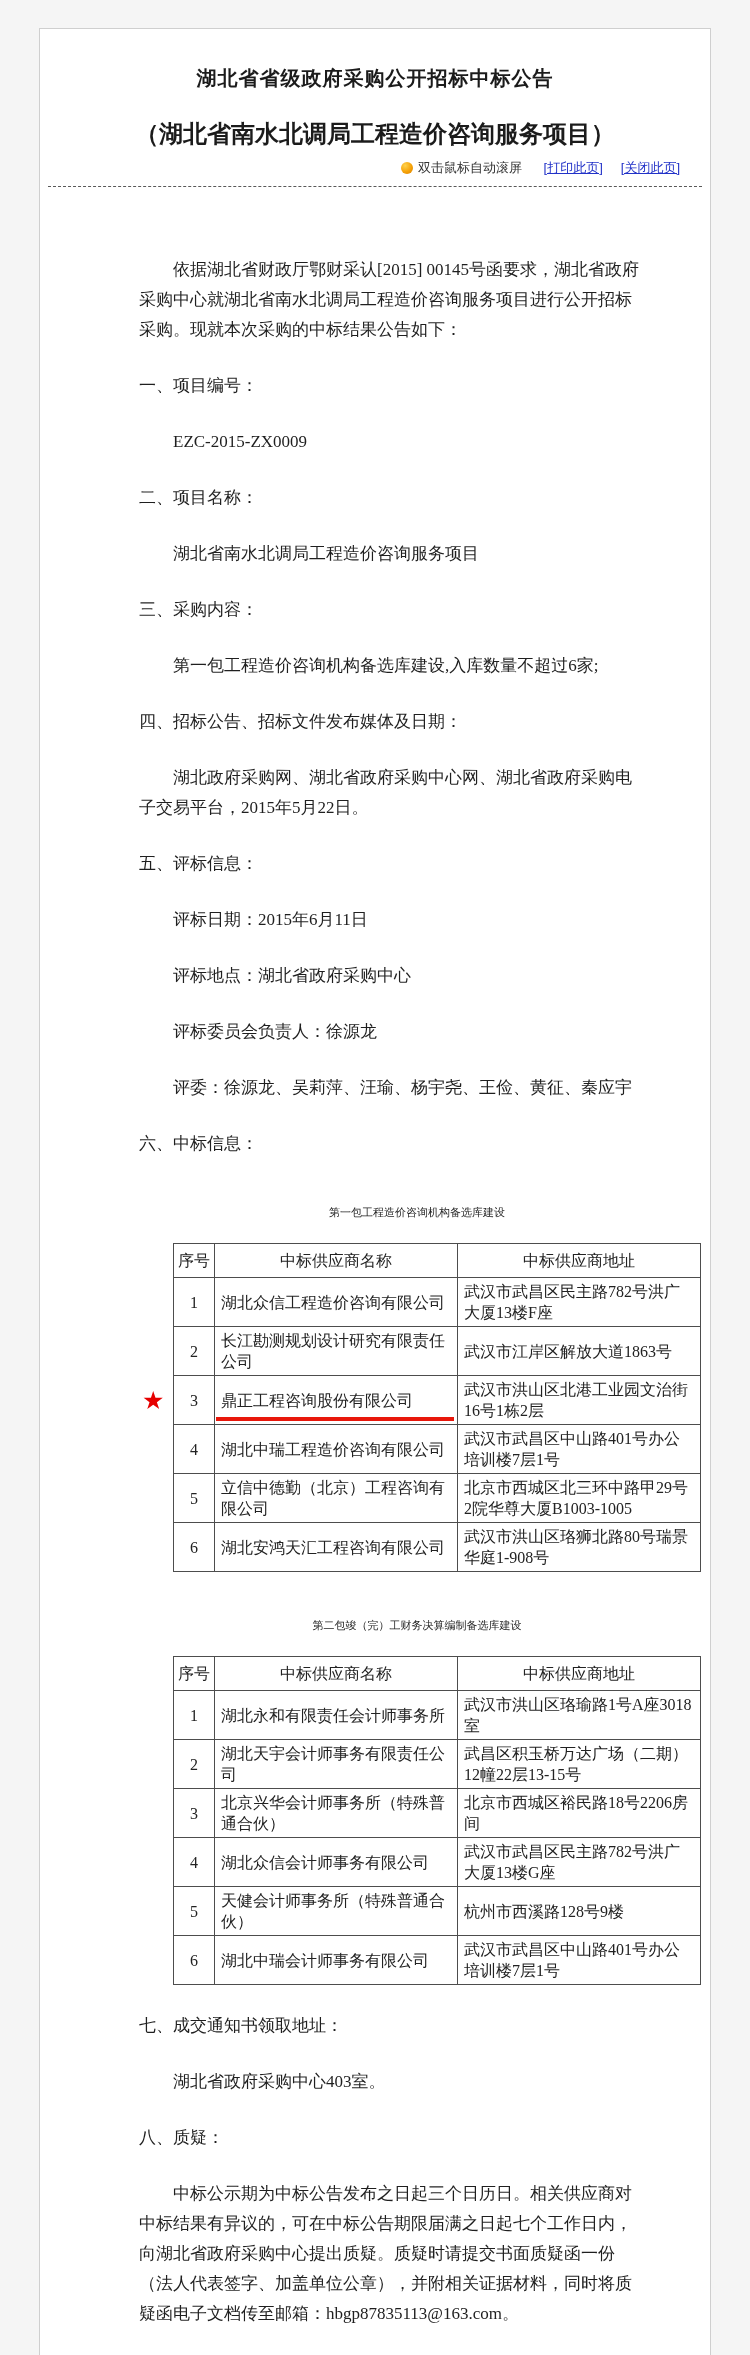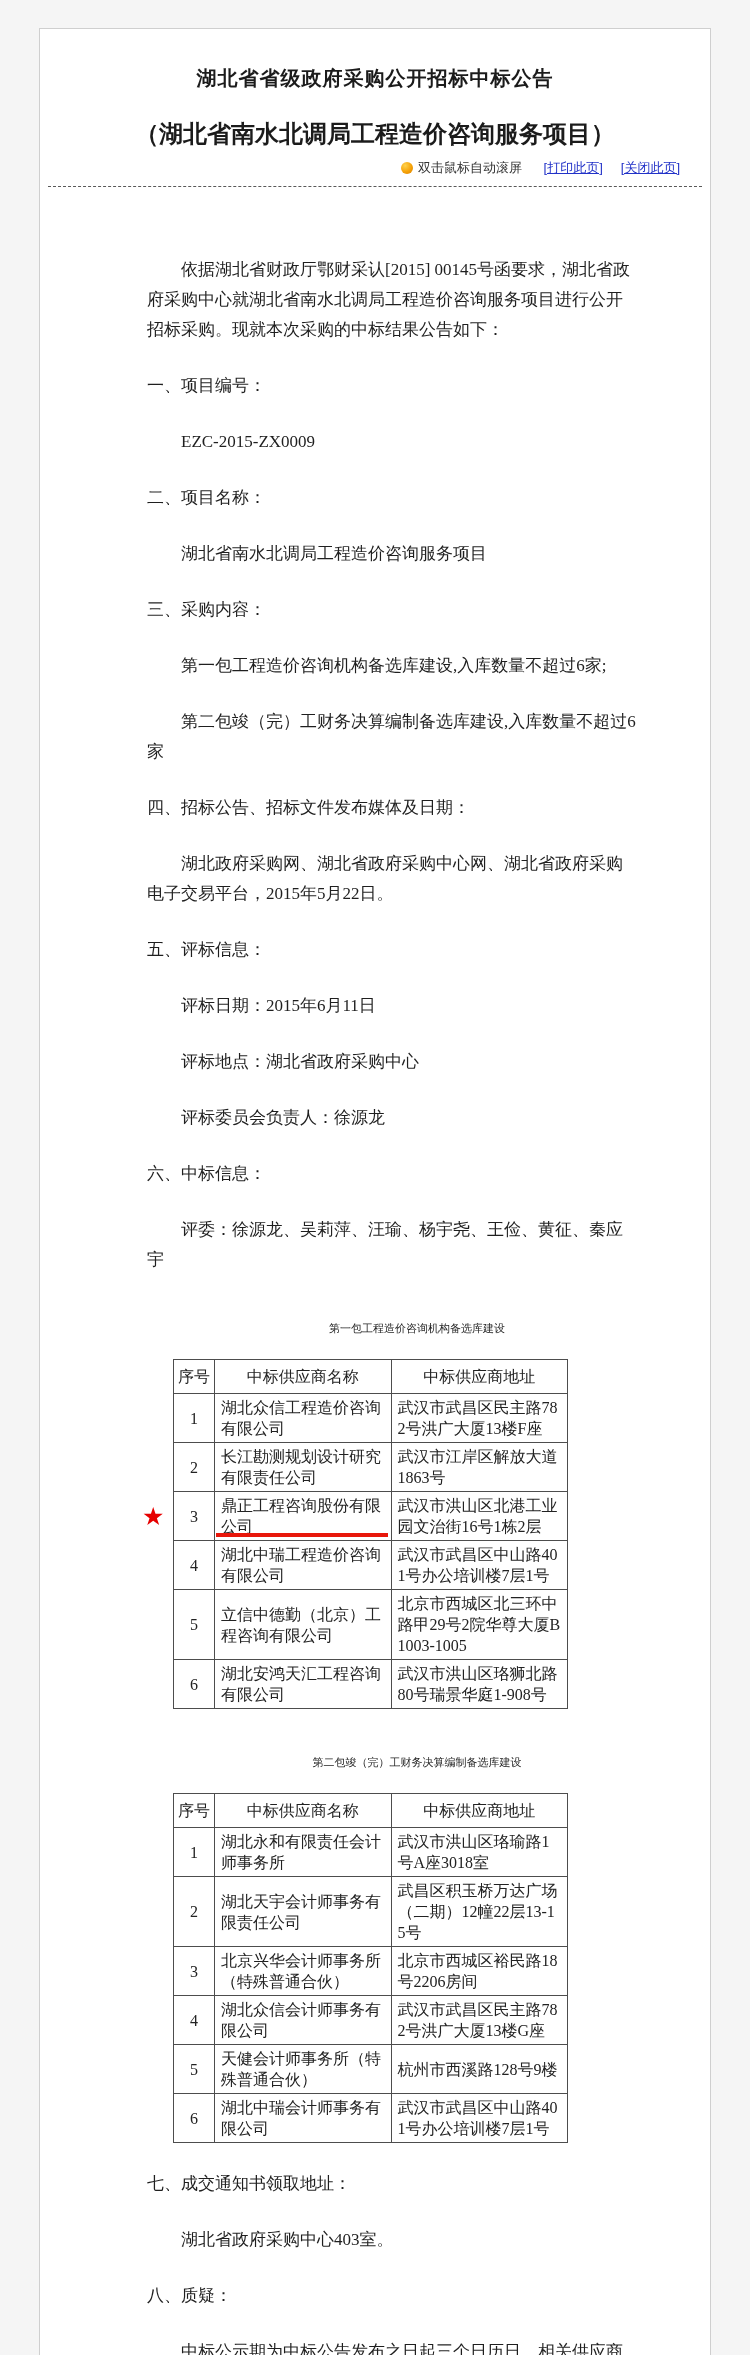--- a/index.html
+++ b/index.html
@@ -61,33 +61,33 @@
     margin:10px 8px 0;
     border-top:1px dashed #595959;
     height:0;
   }
   .doc-body{
     padding:42px 62px 0 95px;
     font-size:17px;
     line-height:30px;
     color:#1f1f1f;
   }
-  .para{margin:26px 12px;}
+  .para{margin:26px 4px;}
   .para.indent{text-indent:2em;}
   .para.heading{text-indent:0;}
   .tbl-caption{
     width:488px;
     margin:38px 0 0 38px;
     text-align:center;
     font-size:11px;
     color:#1f1f1f;
   }
   table.wtable{
     table-layout:fixed;
-    width:395px;
+    width:528px;
     margin:16px 0 16px 38px;
     border-collapse:collapse;
     font-size:16px;
     line-height:21px;
     color:#222;
   }
   table.wtable th, table.wtable td{
     border:1px solid #4d4d4d;
     padding:3px 6px;
     vertical-align:middle;
@@ -134,29 +134,28 @@
     <div class="dashes"></div>
 
     <div class="doc-body">
         <p class="para indent">依据湖北省财政厅鄂财采认[2015] 00145号函要求，湖北省政府采购中心就湖北省南水北调局工程造价咨询服务项目进行公开招标采购。现就本次采购的中标结果公告如下：</p>
         <p class="para heading">一、项目编号：</p>
         <p class="para indent">EZC-2015-ZX0009</p>
         <p class="para heading">二、项目名称：</p>
         <p class="para indent">湖北省南水北调局工程造价咨询服务项目</p>
         <p class="para heading">三、采购内容：</p>
         <p class="para indent">第一包工程造价咨询机构备选库建设,入库数量不超过6家;</p>
-        <p class="para indent">第二包竣（完）工财务决算编制备选库建设,入库数量不超过6家</p>
         <p class="para heading">四、招标公告、招标文件发布媒体及日期：</p>
         <p class="para indent">湖北政府采购网、湖北省政府采购中心网、湖北省政府采购电子交易平台，2015年5月22日。</p>
         <p class="para heading">五、评标信息：</p>
         <p class="para indent">评标日期：2015年6月11日</p>
         <p class="para indent">评标地点：湖北省政府采购中心</p>
         <p class="para indent">评标委员会负责人：徐源龙</p>
+        <p class="para indent">评委：徐源龙、吴莉萍、汪瑜、杨宇尧、王俭、黄征、秦应宇</p>
         <p class="para heading">六、中标信息：</p>
-        <p class="para indent">评委：徐源龙、吴莉萍、汪瑜、杨宇尧、王俭、黄征、秦应宇</p>
         <div class="tbl-caption">第一包工程造价咨询机构备选库建设</div>
         <table class="wtable">
           <thead>
             <tr>
               <th class="c-seq">序号</th>
               <th class="c-name">中标供应商名称</th>
               <th class="c-addr">中标供应商地址</th>
             </tr>
           </thead>
           <tbody>

